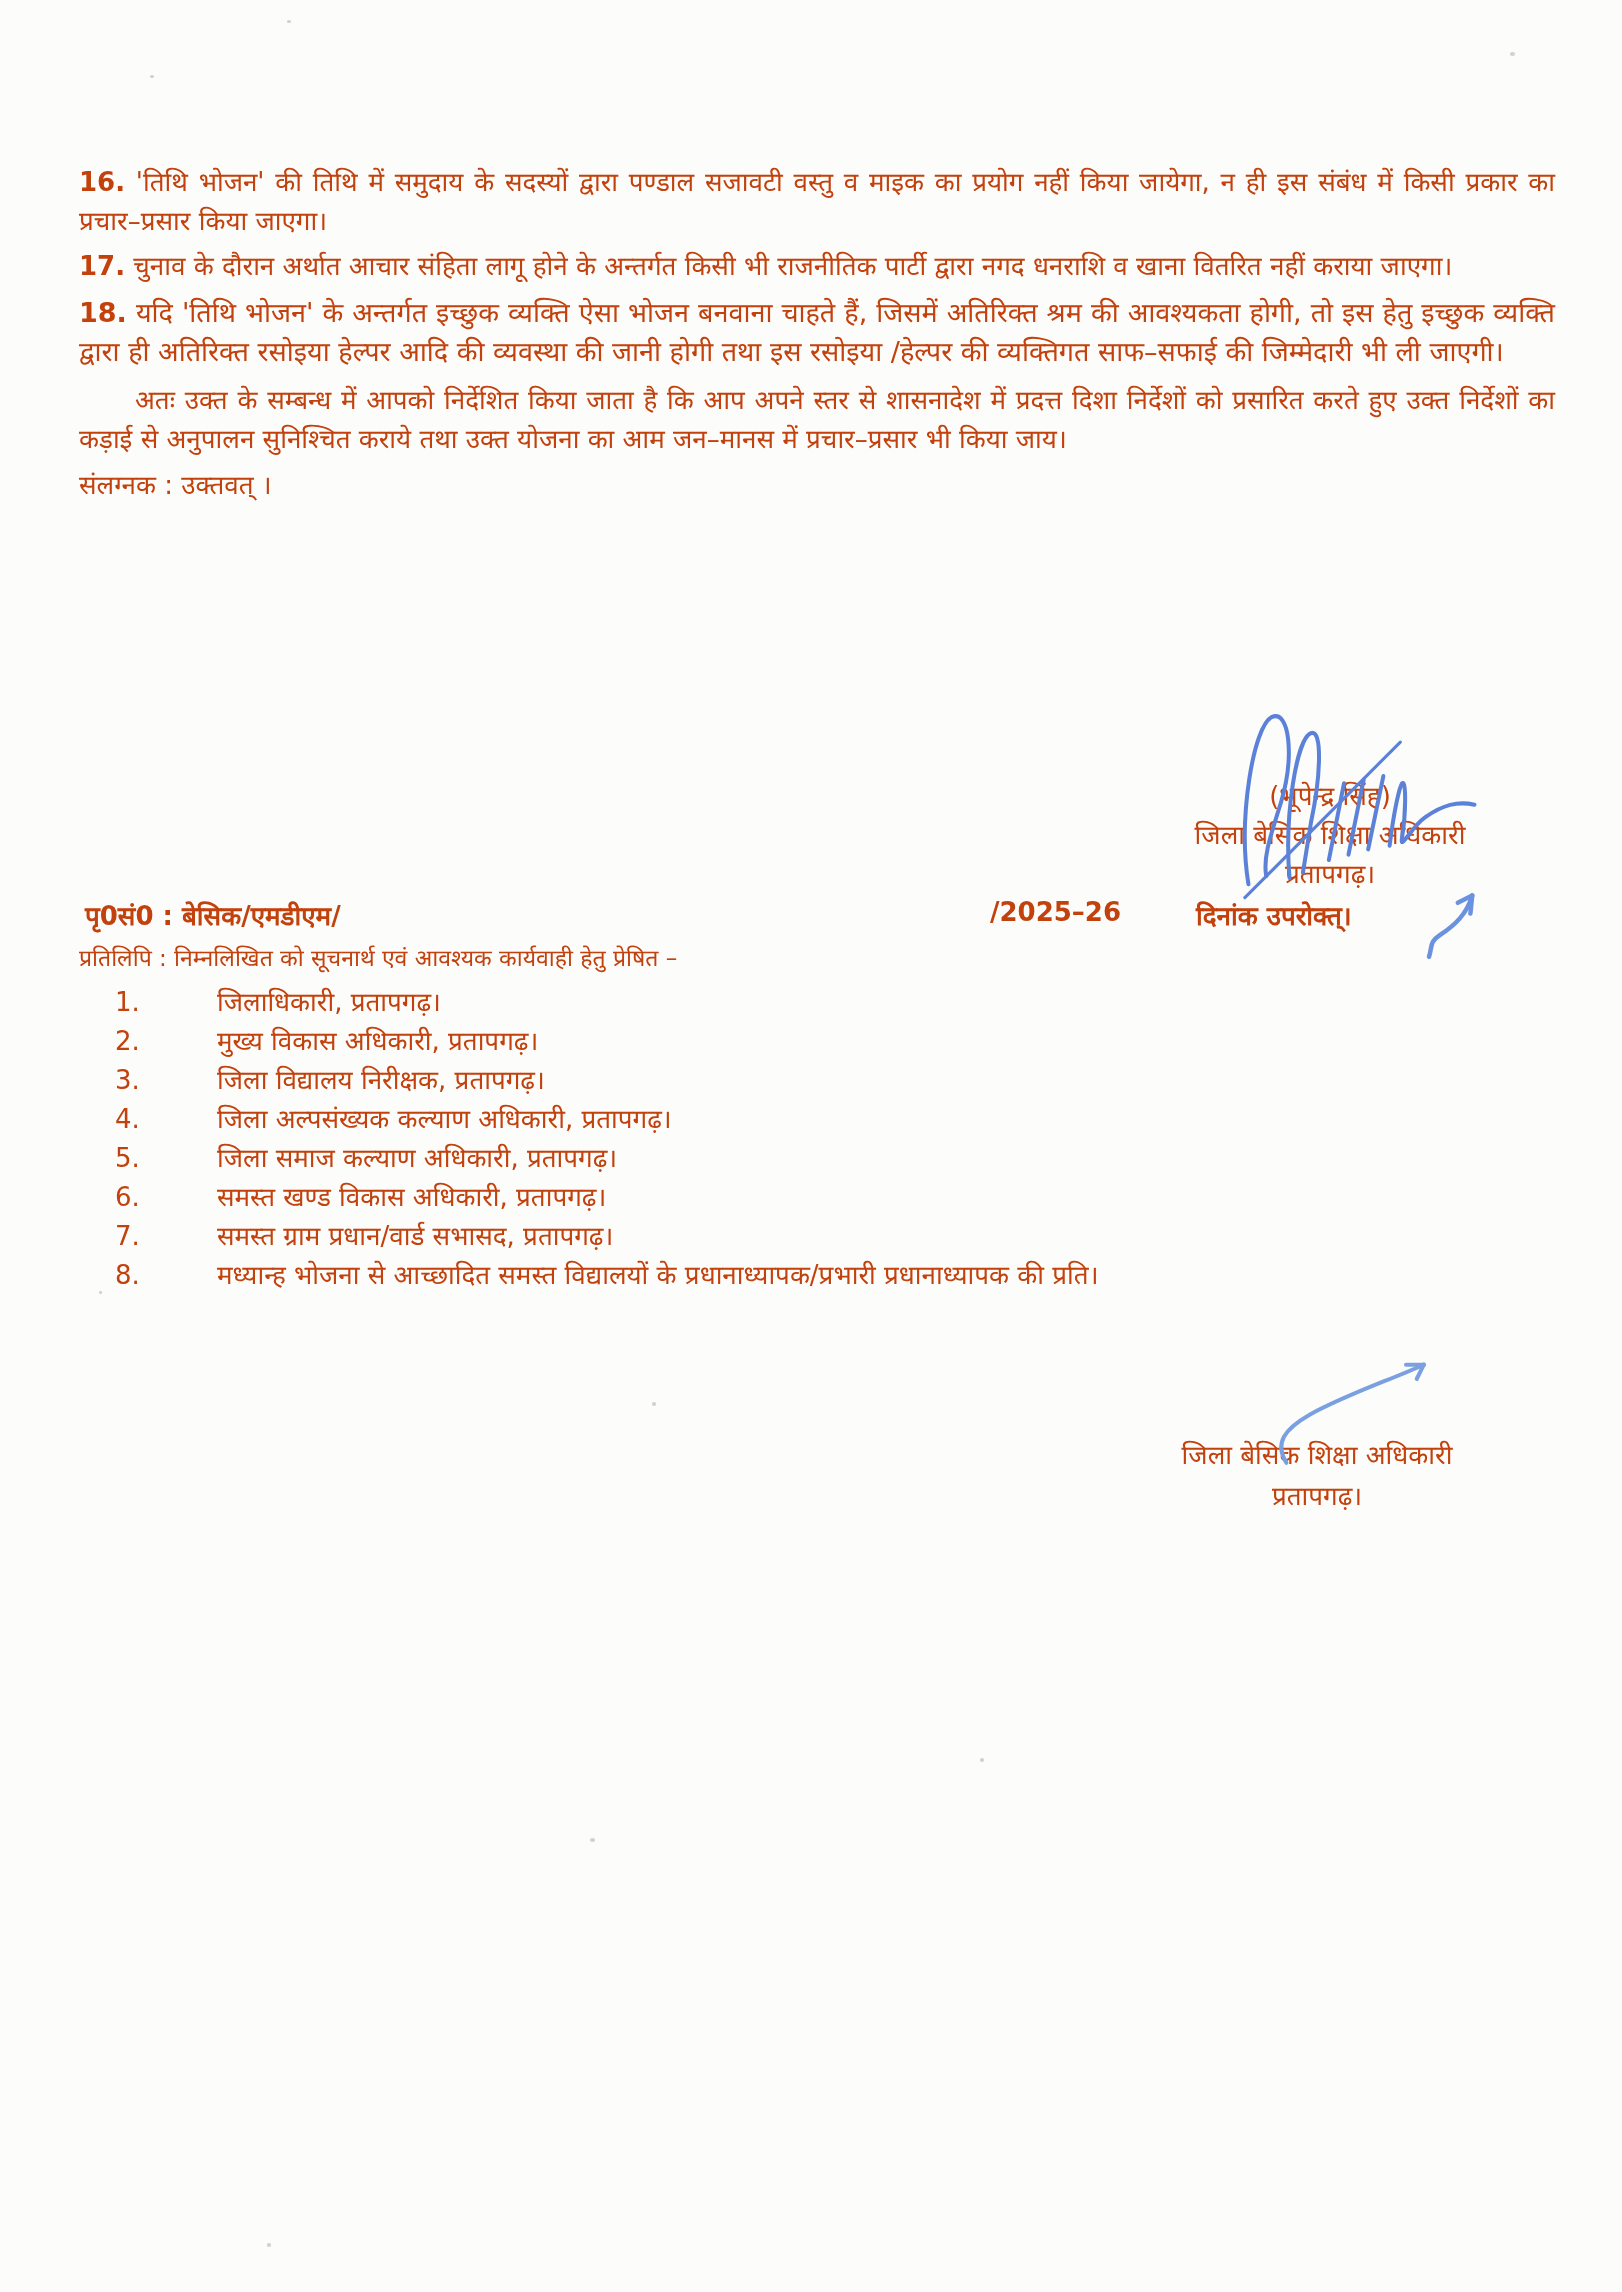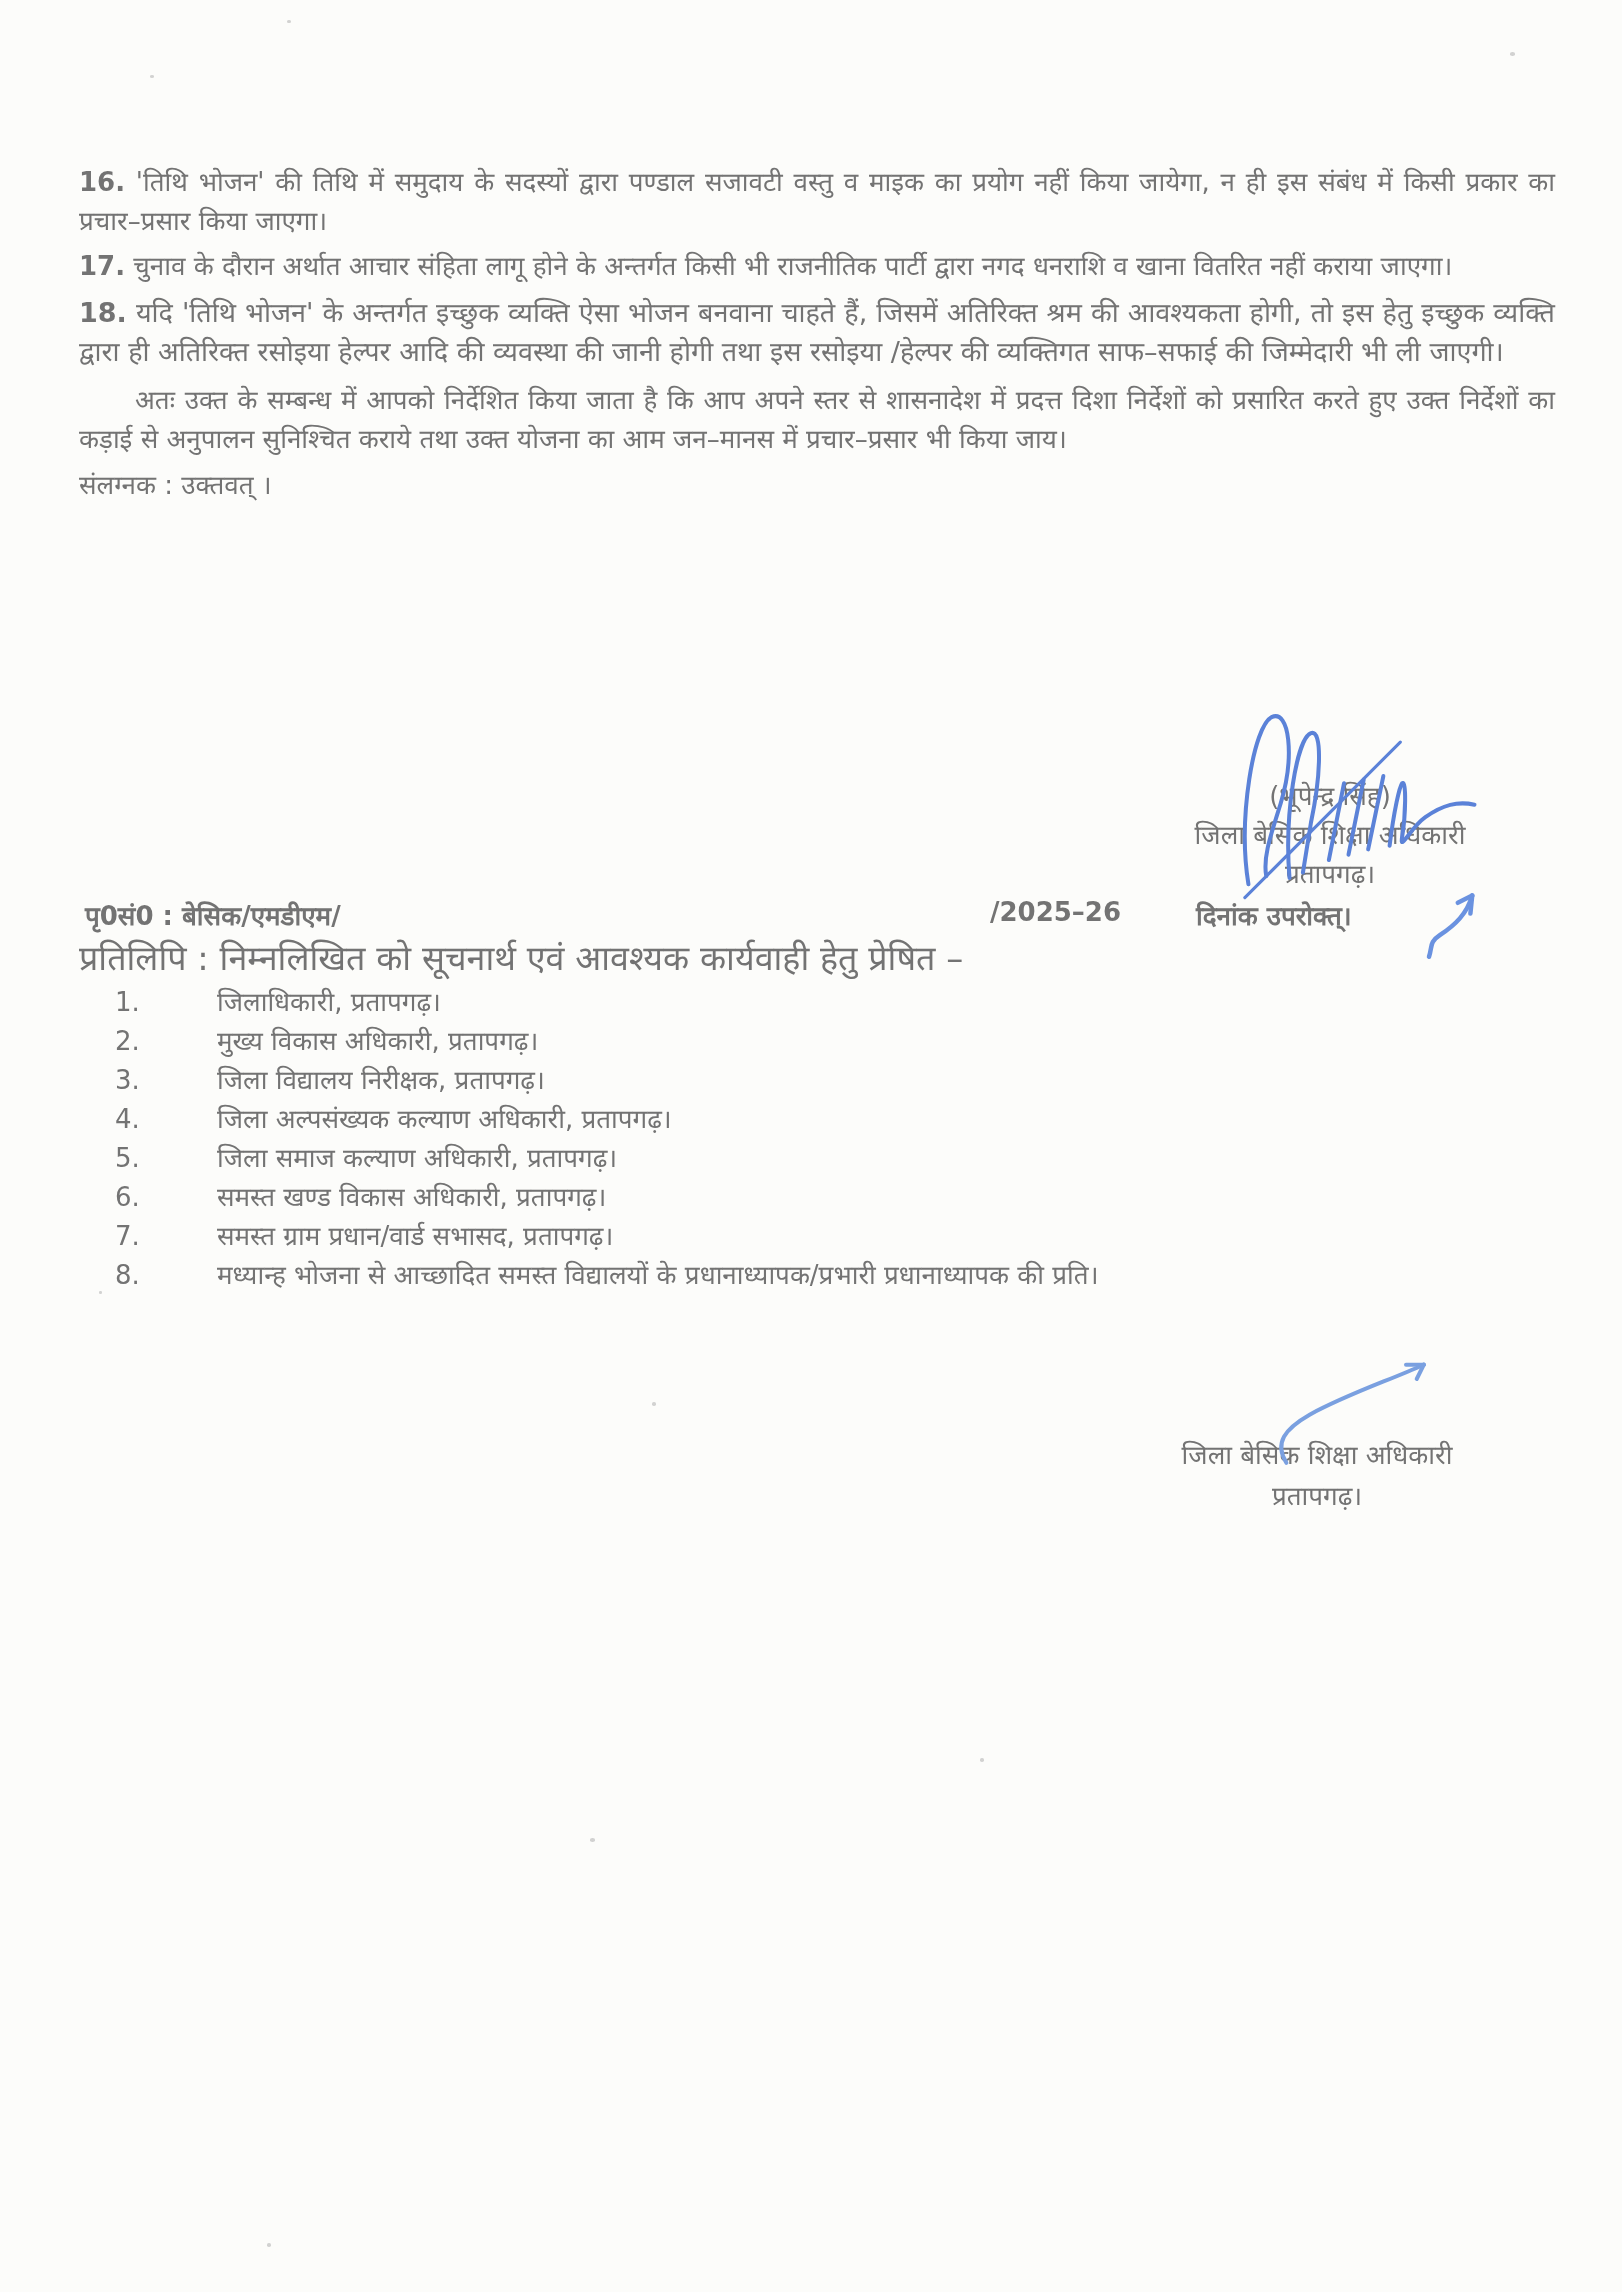--- a/index.html
+++ b/index.html
@@ -1,21 +1,21 @@
 <!DOCTYPE html>
 <html style="font-size:14.3px"><head>
 <meta charset="utf-8">
 <style>
   html,body{margin:0;padding:0;background:#e8e8e8;}
   .page{
     position:relative;
     width:1623px;height:2293px;
     background:#fcfcfa;
     font-family:"DejaVu Sans","Liberation Sans",sans-serif;
-    color:#737373;
+    color:#c2410c;
     overflow:hidden;
   }
   .body-text{
     position:absolute;left:79px;top:163px;width:1476px;
     font-size:26px;line-height:39px;text-align:justify;
   }
   .body-text p{margin:0 0 6.3px 0;}
   p.clause-18{font-size:27px;margin-top:2px;margin-bottom:10.7px;}
   .num{font-weight:bold;}
   .indent-first{text-indent:56px;}
@@ -28,21 +28,21 @@
   .sig-arrow-7{position:absolute;left:296px;top:106px;pointer-events:none;}
   .ref-row{
     position:absolute;left:85px;top:897px;width:1476px;height:41px;
     font-size:26px;font-weight:bold;
   }
   .ref-prefix{position:absolute;left:0;top:0;}
   .ref-year{position:absolute;left:905px;top:0;}
   .ref-date{position:absolute;left:1111px;top:0;text-align:right;}
   .copy-row{
     position:absolute;left:79px;top:939px;width:1476px;
-    font-size:34px;line-height:39px;
+    font-size:23px;line-height:39px;
   }
   .dist{
     position:absolute;left:115px;top:983px;width:1433px;
     font-size:26px;line-height:39px;
   }
   .drow{display:flex;}
   .dnum{width:102px;flex:0 0 102px;}
   .dtext{flex:1;}
   .bottom-sig{
     position:absolute;left:1111px;top:1435px;width:412px;

